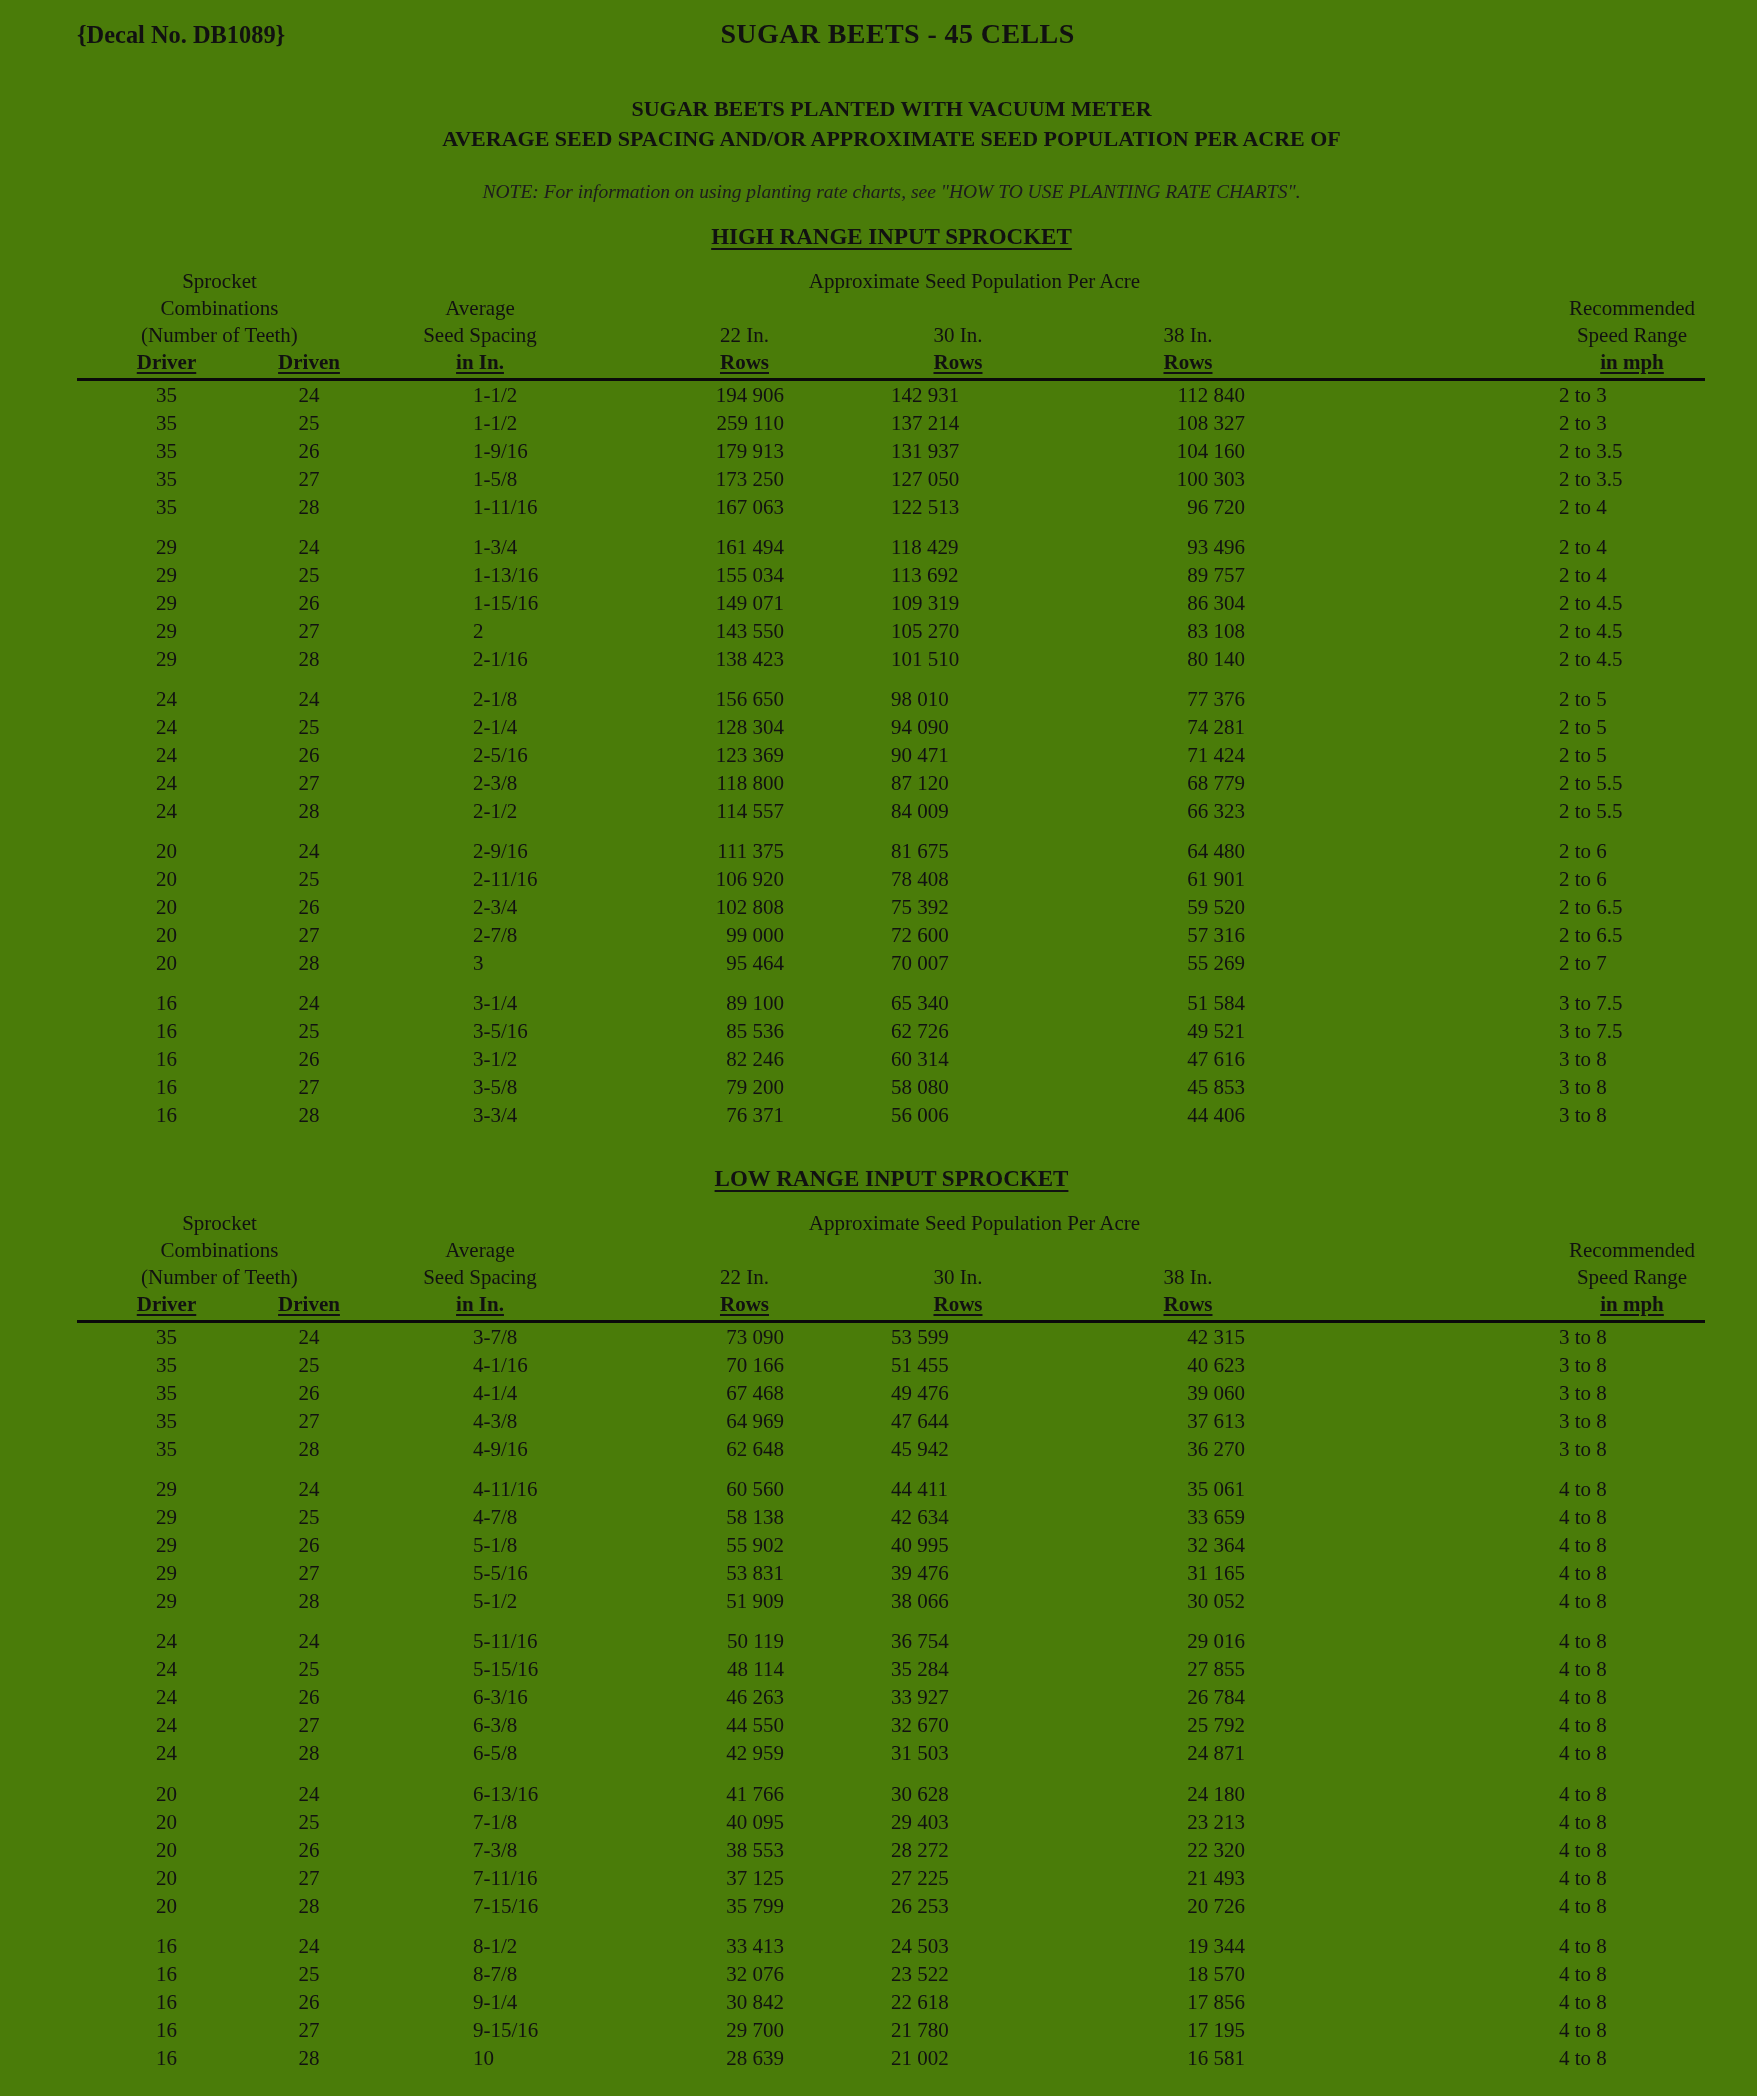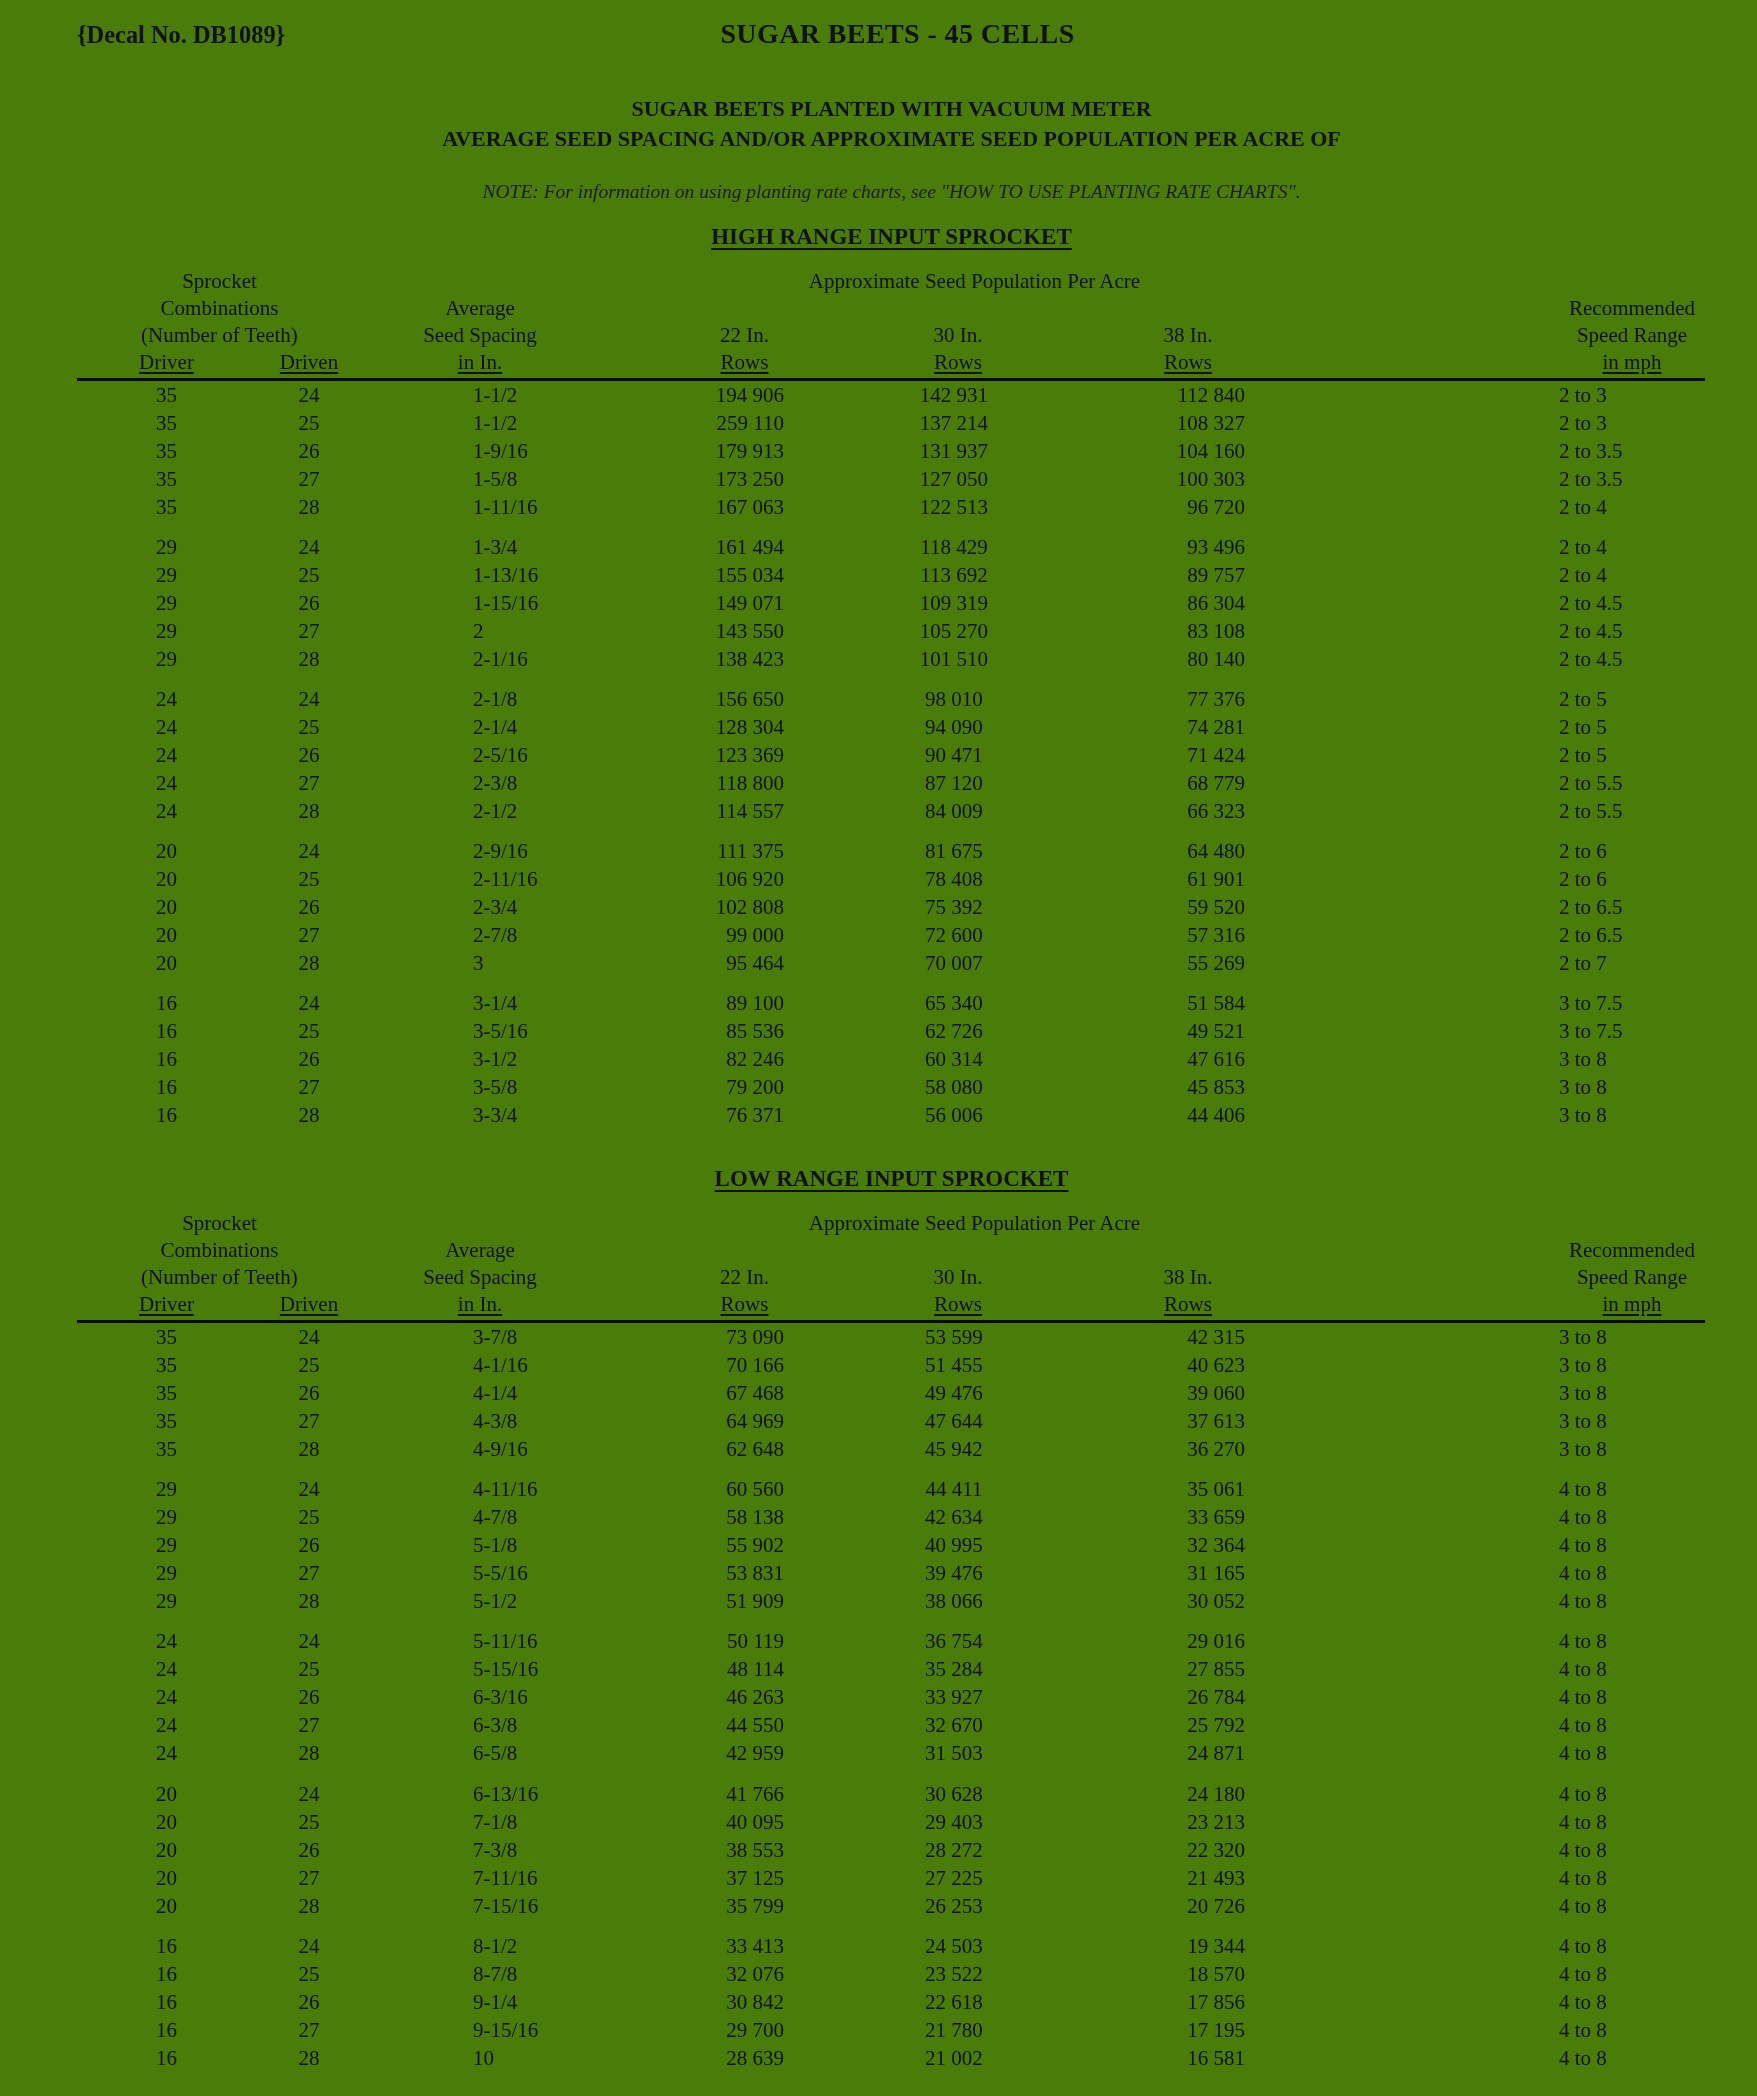--- a/index.html
+++ b/index.html
@@ -20,29 +20,29 @@
   .doc-title{position:absolute;left:12px;right:0;text-align:center;top:0;font-weight:bold;font-size:28px;letter-spacing:0.4px;}
   .subtitle{margin-top:39px;text-align:center;font-weight:bold;font-size:22px;line-height:30px;}
   .note{margin-top:27px;text-align:center;font-style:italic;font-size:19.5px;color:#222;}
   .section-title{margin-top:21px;text-align:center;font-weight:bold;font-size:23px;}
   .section-title span{text-decoration:underline;text-underline-offset:4.1px;}
   
   table.rate{border-collapse:collapse;table-layout:fixed;width:1628px;margin-top:18px;}
   table.rate td{font-size:21px;line-height:28px;padding:0;vertical-align:bottom;white-space:nowrap;overflow:visible;}
   tr.hd td{line-height:27px;text-align:center;}
   tr.hd-last td{border-bottom:3.3px solid #101010;padding-bottom:1.6px;}
-  tr.hd-last td span{text-decoration:underline;text-underline-offset:3.3px;}
+  tr.hd-last td span{text-decoration:underline;text-underline-offset:3.3px;font-weight:bold;}
   td.h-pop{padding-left:57px;}
   td.h-speed{text-align:left;padding-left:208px !important;}
   tbody.rows td{height:28px;}
   td.c0{text-align:center;}
   td.c1{text-align:center;}
   td.c2{text-align:left;padding-left:111px !important;}
   td.c3{text-align:right;padding-right:107px !important;}
-  td.c4{text-align:center;padding-right:8.1px !important;}
+  td.c4{text-align:left;padding-right:8.1px !important;}
   td.c5{text-align:right;padding-right:106px !important;}
   td.c6{text-align:left;padding-left:208px !important;}
   tr.spacer td{height:12.2px;}
   .low-gap{margin-top:37px;}
   .important{margin-top:33px;font-size:21px;text-align:left;}
 </style>
 </head>
 <body>
 
 <div class="page">

